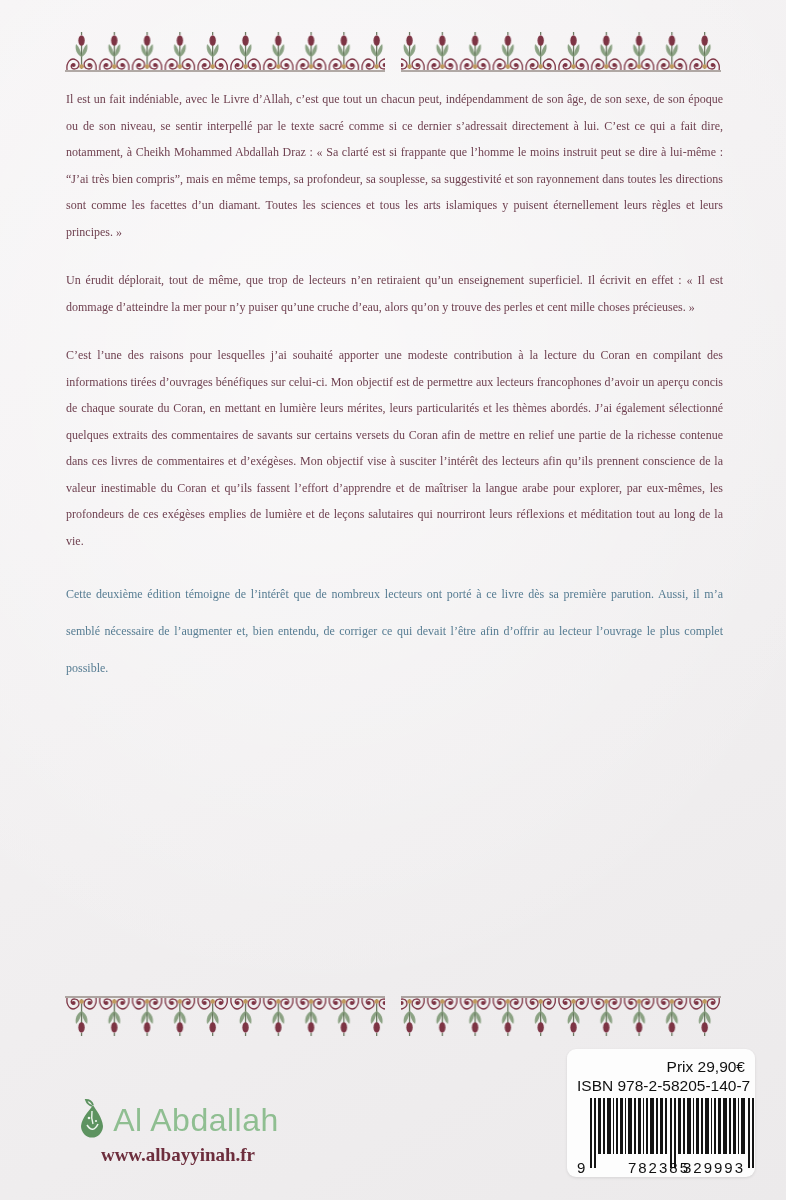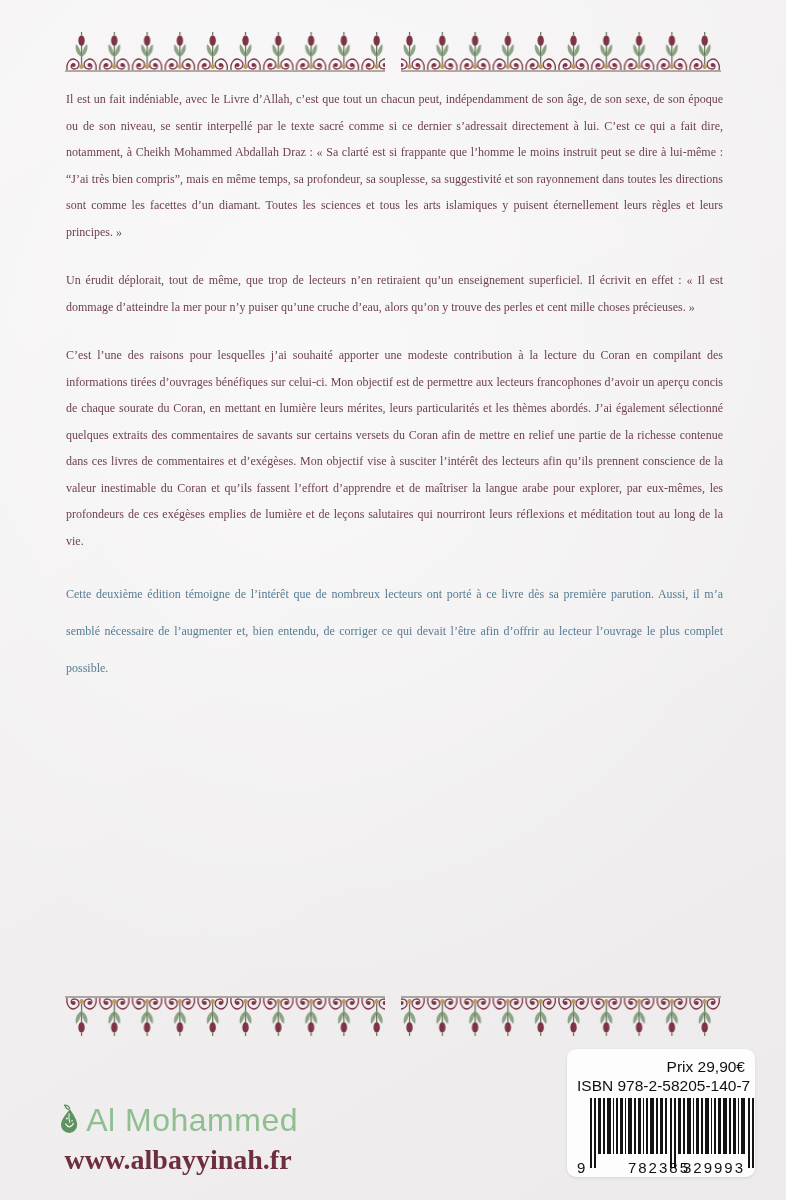--- a/index.html
+++ b/index.html
@@ -25,21 +25,21 @@
   }
   
   .publisher{position:absolute;left:58px;top:1098px;width:240px;text-align:center;}
   .logo-row{display:flex;align-items:center;justify-content:center;gap:6px;}
   .pub-name{
     font-family:"Liberation Sans",sans-serif;font-size:32px;font-weight:400;
     color:#8fbe91;letter-spacing:.5px;white-space:nowrap;
   }
   .pub-site{
     display:block;margin-top:2px;font-family:"Liberation Serif",serif;
-    font-weight:bold;font-size:28px;color:#6d2e3d;
+    font-weight:bold;font-size:19px;color:#6d2e3d;
   }
   
   .barcode-box{
     position:absolute;left:567px;top:1049px;width:188px;height:128px;
     background:#fdfdfd;border-radius:9px;box-shadow:0 1px 3px rgba(0,0,0,.10);
     padding:8px 10px 0 10px;box-sizing:border-box;
     font-family:"Liberation Sans",sans-serif;color:#111;
   }
   .bc-line{text-align:right;font-size:15.5px;line-height:19px;white-space:nowrap;}
   .barcode{position:relative;height:86px;margin-top:3px;}
@@ -97,21 +97,21 @@
   <div class="publisher">
     <div class="logo-row">
       <svg width="30" height="44" viewBox="0 0 30 44">
         <path d="M16,7 C13,12 5,19 4,28 a11,11.5 0 0 0 22,0 C25,19 19,12 16,7 Z" fill="#5d9360"></path>
         <path d="M16,7 C15,4 12,2 9,2 C10,5 12,7 15,8" fill="none" stroke="#5d9360" stroke-width="1.8"></path>
         <path d="M10,27 q6,9 11,-1" fill="none" stroke="#eef6ee" stroke-width="1.6"></path>
         <path d="M15,13 q-1,7 1,13" fill="none" stroke="#eef6ee" stroke-width="1.4"></path>
         <circle cx="12" cy="20" r="1.3" fill="#eef6ee"></circle>
         <circle cx="19" cy="23" r="1.1" fill="#eef6ee"></circle>
       </svg>
-      <span class="pub-name">Al Mohammed</span>
+      <span class="pub-name">Al Abdallah</span>
     </div>
     <span class="pub-site">www.albayyinah.fr</span>
   </div>
 
   <div class="barcode-box">
     <div class="bc-line">Prix 29,90€</div>
     <div class="bc-line">ISBN 978-2-58205-140-7</div>
     <div class="barcode">
       <svg width="168" height="72" viewBox="0 0 168 72">
         <g fill="#141414">

